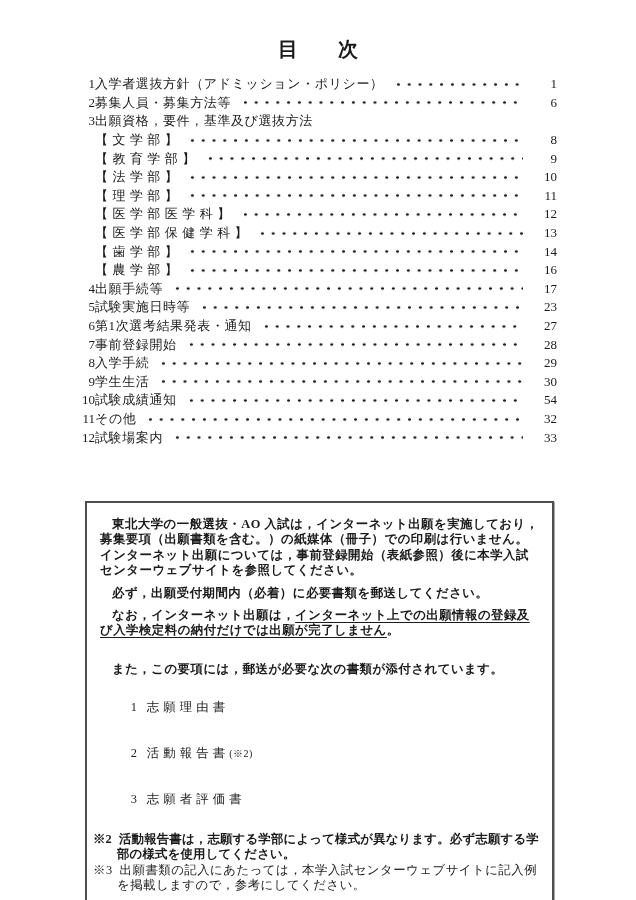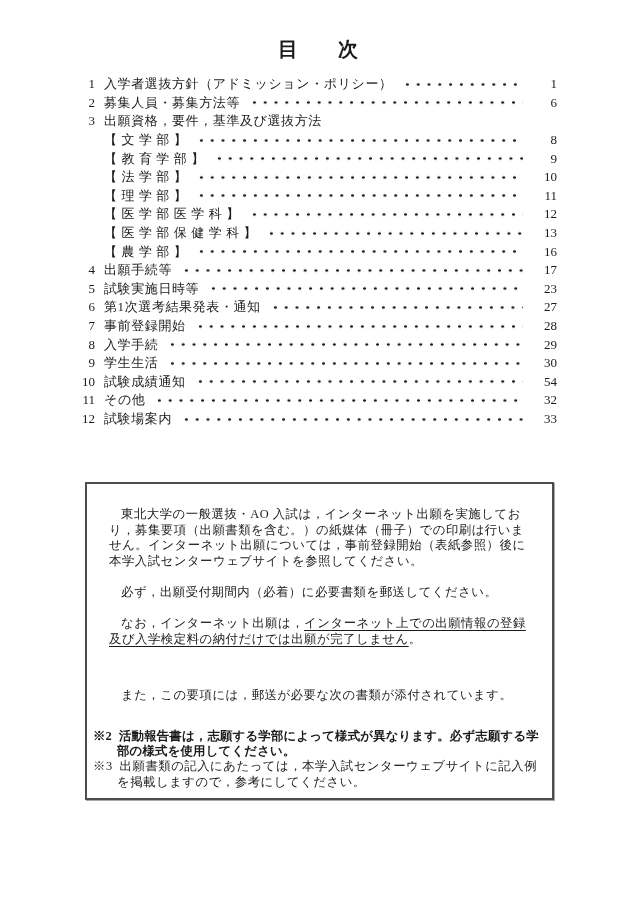--- a/index.html
+++ b/index.html
@@ -24,38 +24,38 @@
     white-space:pre;
   }
 
   
   .toc{margin:14px 79px 0 80px;}
   .toc-row{
     display:flex;align-items:center;
     height:18.6px;font-size:13px;
   }
   .toc-num{flex:none;width:15px;text-align:right;}
-  .toc-label{flex:none;margin-left:9px;letter-spacing:0.6px;white-space:pre;font-family:Liberation Serif, serif;}
+  .toc-label{flex:none;letter-spacing:0.6px;white-space:pre;font-family:Liberation Serif, serif;}
   .leader{
     flex:1;align-self:stretch;
     margin:0 10px 0 9px;
     background:radial-gradient(circle,#1c1c1c 1.15px,rgba(0,0,0,0) 1.5px) left center / 10.8px 10.8px repeat-x;
   }
   .toc-page{flex:none;width:24px;text-align:right;font-size:13px;}
 
   
   .note-box{
     margin:54px 0 0 85px;
     width:469px;
     border:2px solid var(--border);
     box-shadow:1px 1px 0 #a8a8a8;
     padding:7px 6px 8px 6px;
     font-size:12.4px;line-height:15.4px;letter-spacing:0.5px;
   }
-  .para{margin:16px;text-indent:12px;}
+  .para{margin:7px;text-indent:12px;font-weight:bold;}
   .gap{height:9px;}
   .u-warn{
     text-decoration:underline;
     text-underline-offset:2.5px;
     text-decoration-thickness:1px;
   }
   .doc-row{padding-left:9px;white-space:pre;}
   .doc-num{display:inline-block;width:9px;margin-right:7px;}
   .doc-ref{font-size:10px;}
   .note{padding-left:24px;text-indent:-24px;}
@@ -118,20 +118,26 @@
       <span class="toc-page">12</span>
     </div>
       <div class="toc-row">
       <span class="toc-num"></span>
       <span class="toc-label">【 医 学 部 保 健 学 科 】</span>
       <span class="leader"></span>
       <span class="toc-page">13</span>
     </div>
       <div class="toc-row">
       <span class="toc-num"></span>
+      <span class="toc-label">【 歯 学 部 】</span>
+      <span class="leader"></span>
+      <span class="toc-page">14</span>
+    </div>
+      <div class="toc-row">
+      <span class="toc-num"></span>
       <span class="toc-label">【 農 学 部 】</span>
       <span class="leader"></span>
       <span class="toc-page">16</span>
     </div>
       <div class="toc-row">
       <span class="toc-num">4</span>
       <span class="toc-label">出願手続等</span>
       <span class="leader"></span>
       <span class="toc-page">17</span>
     </div>
@@ -186,20 +192,31 @@
     </div>
 
   <div class="note-box">
     <p class="para">東北大学の一般選抜・AO 入試は，インターネット出願を実施しており，募集要項（出願書類を含む。）の紙媒体（冊子）での印刷は行いません。インターネット出願については，事前登録開始（表紙参照）後に本学入試センターウェブサイトを参照してください。</p>
     <p class="para">必ず，出願受付期間内（必着）に必要書類を郵送してください。</p>
     <p class="para"><span>なお，インターネット出願は，</span><span class="u-warn">インターネット上での出願情報の登録及び入学検定料の納付だけでは出願が完了しません</span><span>。</span></p>
 
     <div class="gap"></div>
 
     <p class="para">また，この要項には，郵送が必要な次の書類が添付されています。</p>
+    <div id="document-list">
+        <div class="doc-row">
+        <span class="doc-num">1</span><span class="doc-label">志 願 理 由 書</span><span class="doc-ref"></span>
+      </div>
+        <div class="doc-row">
+        <span class="doc-num">2</span><span class="doc-label">活 動 報 告 書 </span><span class="doc-ref">(※2)</span>
+      </div>
+        <div class="doc-row">
+        <span class="doc-num">3</span><span class="doc-label">志 願 者 評 価 書</span><span class="doc-ref"></span>
+      </div>
+      </div>
 
     <div class="gap"></div>
 
     <div id="notes-list">
         <div class="note bold">
         <span class="note-marker">※2</span><span class="note-text">活動報告書は，志願する学部によって様式が異なります。必ず志願する学部の様式を使用してください。</span>
       </div>
         <div class="note">
         <span class="note-marker">※3</span><span class="note-text">出願書類の記入にあたっては，本学入試センターウェブサイトに記入例を掲載しますので，参考にしてください。</span>
       </div>

